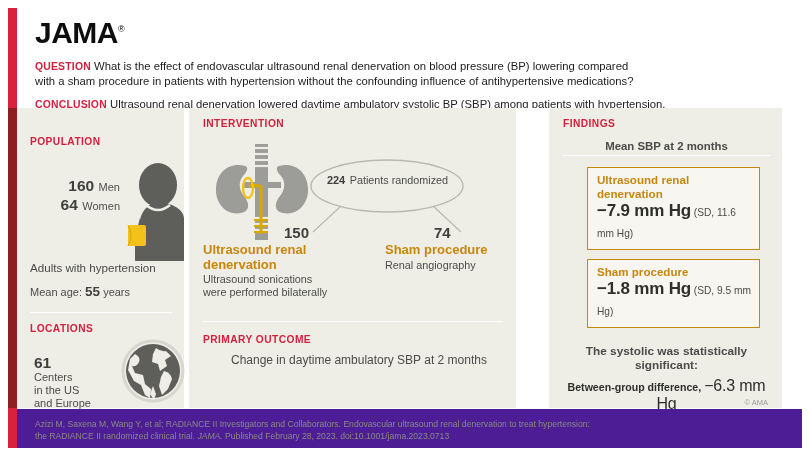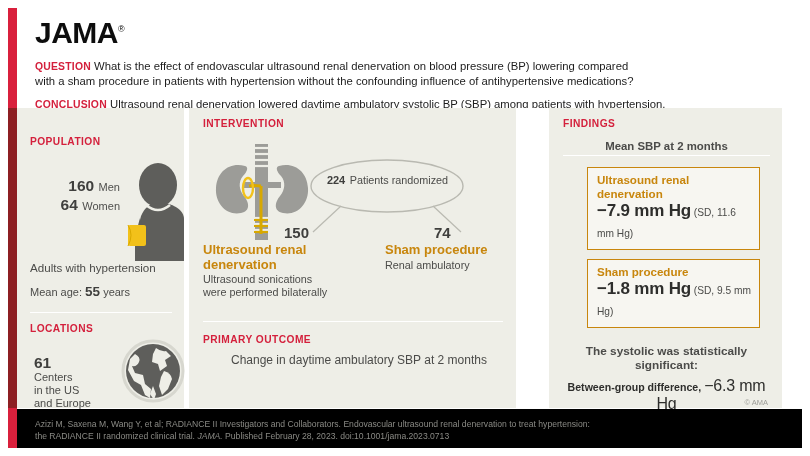--- a/index.html
+++ b/index.html
@@ -80,21 +80,21 @@
   .fbox .v .sd{font-size:10.2px;font-weight:500;color:#4b4b49;letter-spacing:0;}
 
   .sig{text-align:center;margin-top:16px;}
   .sig .l1{color:#4b4b49;font-size:11.8px;font-weight:600;}
   .sig .l2{color:#2e2e2c;font-size:10.6px;font-weight:700;margin-top:5px;}
   .sig .l2 .big2{font-size:16px;font-weight:400;letter-spacing:-0.2px;}
   .sig .l3{color:#4b4b49;font-size:10px;font-weight:500;margin-top:1px;}
   .ama{position:absolute;right:14px;bottom:1px;color:#9b9b96;font-size:7.5px;}
 
   
-  .footer{position:absolute;left:17px;top:409px;width:785px;height:39px;background:#000000;box-sizing:border-box;padding:9px 0 0 18px;}
+  .footer{position:absolute;left:17px;top:409px;width:785px;height:39px;background:#4c1d95;box-sizing:border-box;padding:9px 0 0 18px;}
   .cite{color:#8a8a85;font-size:8.6px;line-height:12px;font-weight:500;}
   .cite i{font-style:italic;}
 </style>
 </head>
 <body>
 
 <div class="page">
 
   <div class="accent accent-top"></div>
   <div class="accent accent-mid"></div>
@@ -214,21 +214,21 @@
           <span>denervation</span>
         </div>
         <div class="arm-sub">
           <span>Ultrasound sonications</span><br>
           <span>were performed bilaterally</span>
         </div>
       </div>
 
       <div class="arm-right">
         <div class="arm-title">Sham procedure</div>
-        <div class="arm-sub">Renal ambulatory</div>
+        <div class="arm-sub">Renal angiography</div>
       </div>
 
       <div class="int-rule"></div>
 
       <div class="po">
         <div class="sect-title">PRIMARY OUTCOME</div>
         <div class="po-text">Change in daytime ambulatory SBP at 2 months</div>
       </div>
     </div>
 

